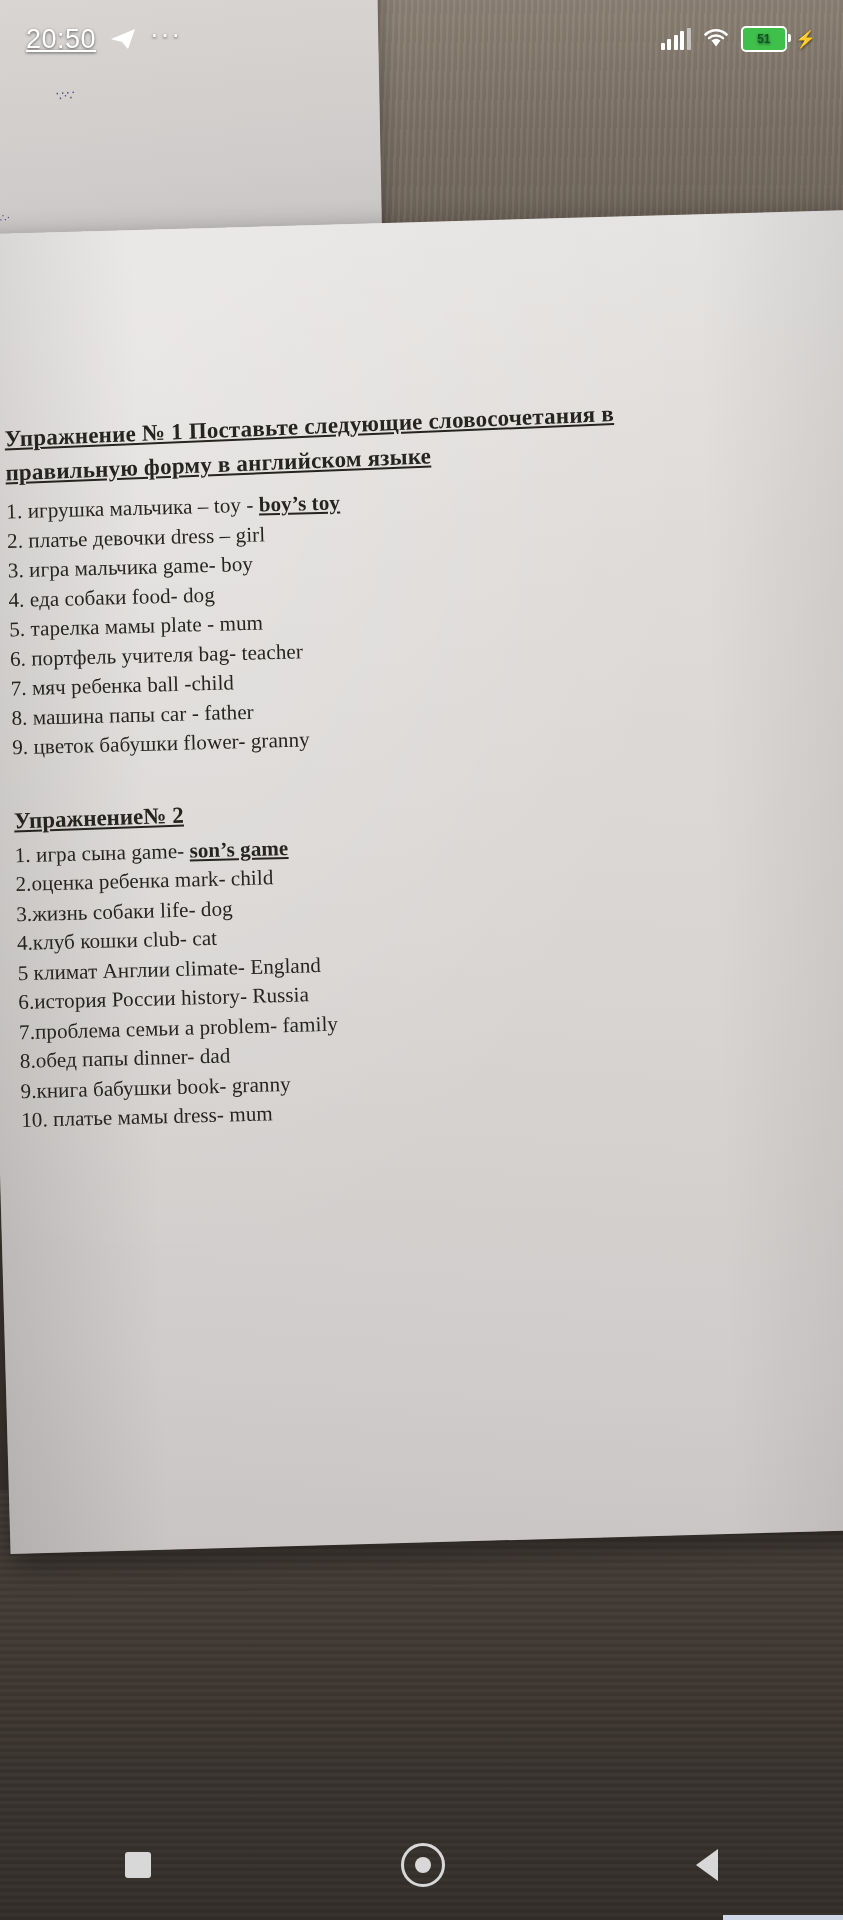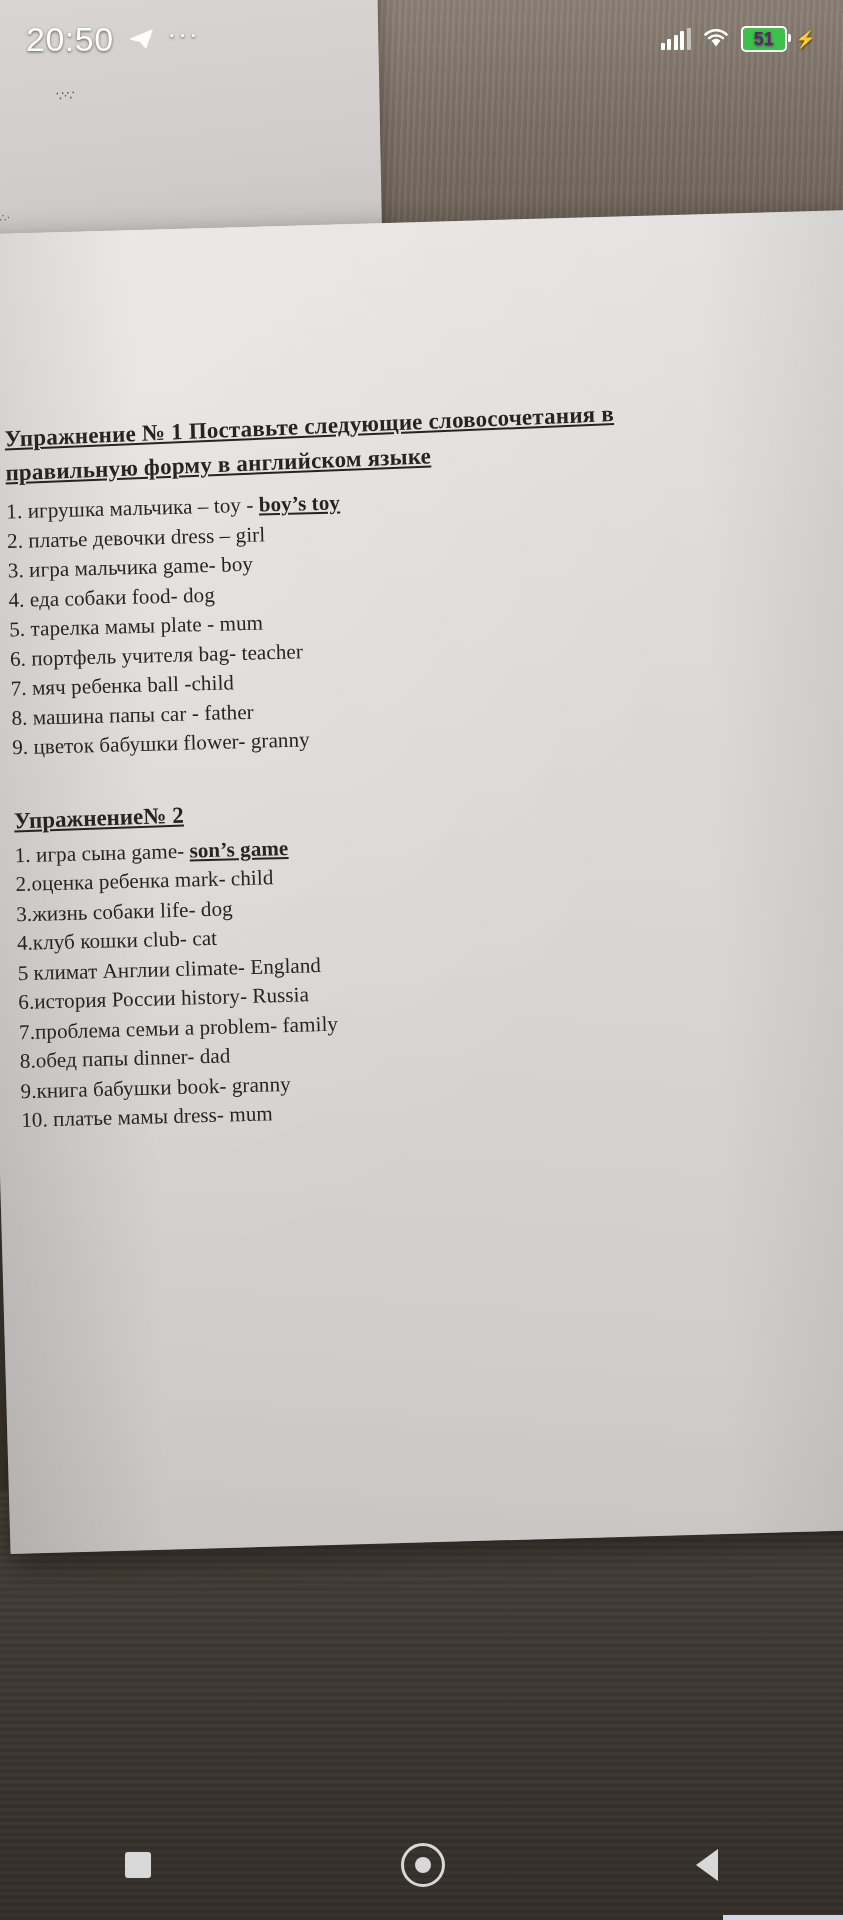--- a/index.html
+++ b/index.html
@@ -174,23 +174,24 @@
     color: #ffffff;
     z-index: 40;
     text-shadow: 0 1px 3px rgba(0,0,0,.6);
   }
   .sb-left {
     display: flex;
     align-items: center;
     gap: 14px;
   }
   .sb-clock {
-    font-size: 34px;
+    font-size: 27px;
     font-family: "Liberation Sans", sans-serif;
     letter-spacing: .5px;
+    text-decoration: underline;
   }
   .sb-telegram svg { display: block; }
   .sb-dots {
     font-size: 26px;
     letter-spacing: 2px;
     line-height: 10px;
     padding-bottom: 10px;
   }
   .sb-right {
     display: flex;
@@ -229,23 +230,23 @@
     content: "";
     position: absolute;
     right: -6px;
     top: 6px;
     width: 3px;
     height: 8px;
     background: #fff;
     border-radius: 0 2px 2px 0;
   }
   .battery span {
-    font-size: 18px;
+    font-size: 12px;
     font-weight: bold;
-    color: #701a75;
+    color: #14532d;
     font-family: "Liberation Sans", sans-serif;
     text-align: right;
   }
   .bolt { font-size: 17px; margin-left: -2px; }
 
   
   .navbar {
     position: absolute;
     left: 0;
     bottom: 0;

